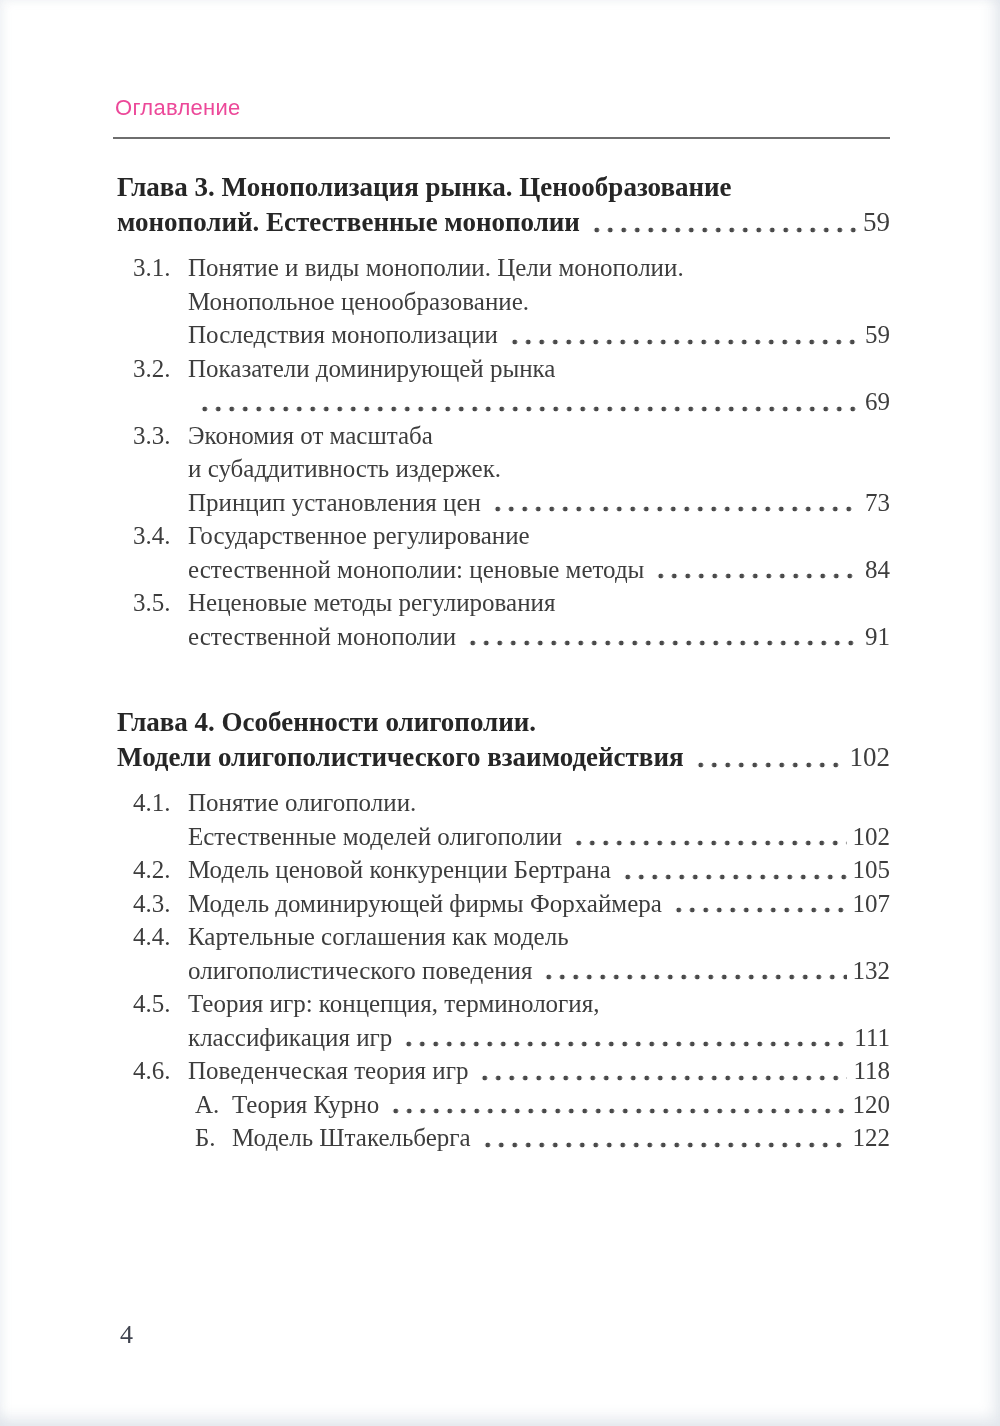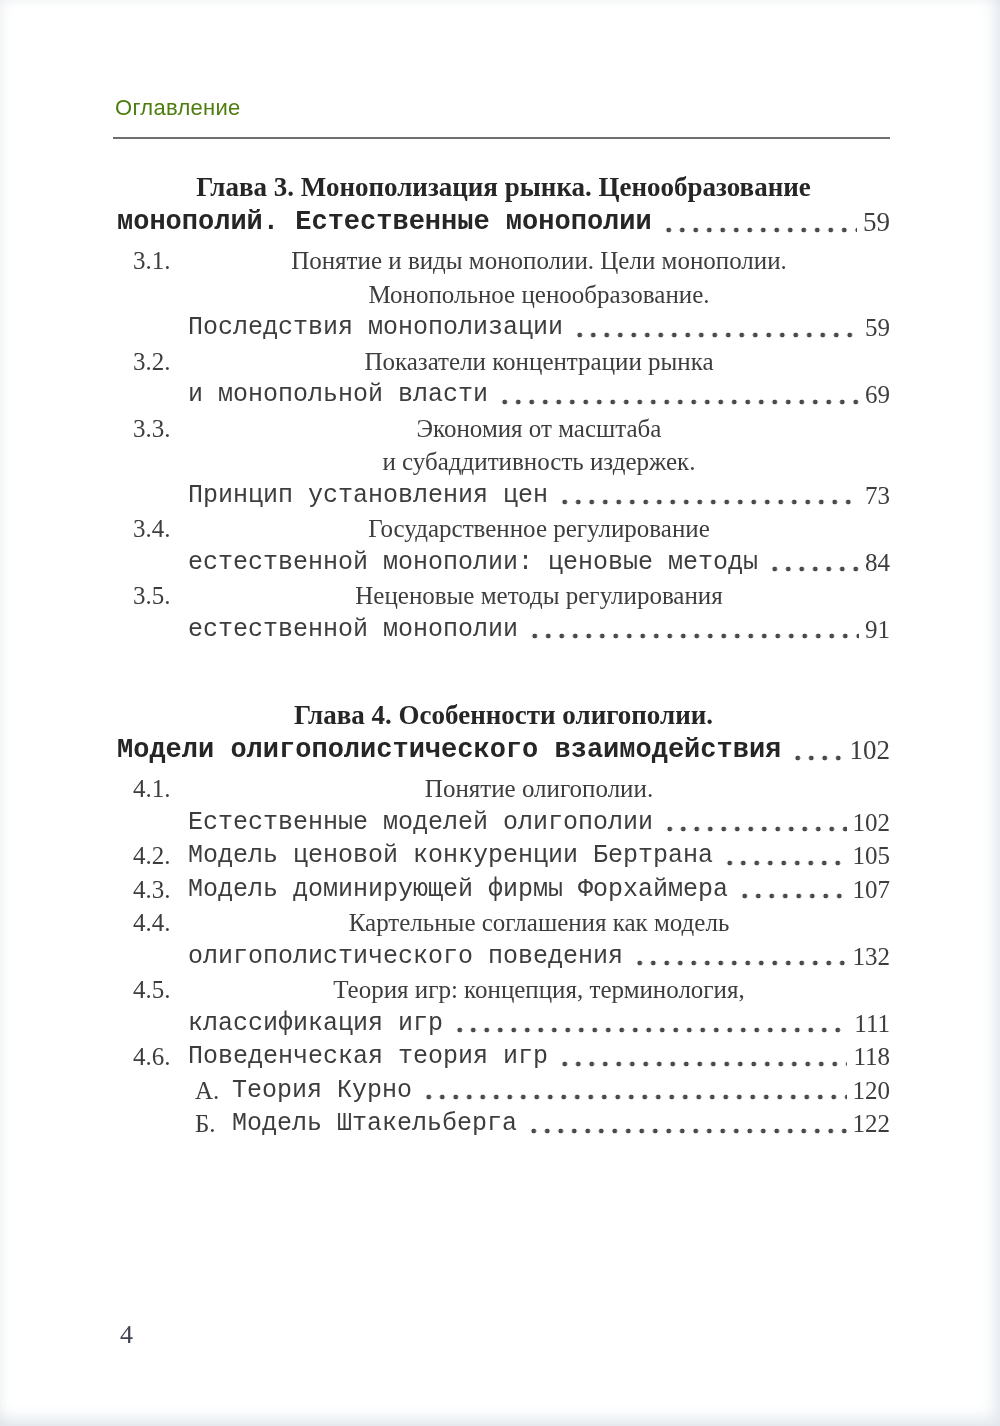--- a/index.html
+++ b/index.html
@@ -15,49 +15,49 @@
     position: absolute; inset: 0;
     pointer-events: none;
     box-shadow:
       inset -6px -8px 14px rgba(170,182,200,0.30),
       inset 4px 2px 10px rgba(200,206,218,0.18);
   }
   .running-header {
     position: absolute; left: 115px; top: 95px;
     font-family: "Liberation Sans", "DejaVu Sans", sans-serif;
     font-size: 22px; line-height: 26px;
-    color: #4d7c0f;
+    color: #ec4899;
     letter-spacing: 0.3px;
   }
   .header-rule {
     position: absolute; left: 113px; top: 137px;
     width: 777px; height: 0;
     border: none; border-top: 2px solid #6e6e6e;
     margin: 0;
   }
   .toc {
     position: absolute; left: 117px; top: 170px;
     width: 773px;
     color: #3d3d3d;
   }
   .chapter + .chapter { margin-top: 52px; }
   .chapter-title {
     font-weight: bold;
     color: #262626;
     font-size: 27px; line-height: 35px;
   }
   .chapter-title .pg { font-weight: normal; color: #3d3d3d; }
-  .items { margin-top: 4px; font-size: 25px; line-height: 33.5px; }
+  .items { margin-top: 11px; font-size: 25px; line-height: 33.5px; }
   .entry { display: flex; align-items: flex-start; }
   .entry .num { flex: none; width: 55px; margin-left: 16px; }
   .entry.sub .num { width: 37px; margin-left: 78px; }
   .entry .body { flex: 1 1 auto; min-width: 0; }
-  .line { white-space: nowrap; text-align: center; }
+  .line { white-space: nowrap; }
   .leader-line { display: flex; }
-  .leader-line .t { flex: none; white-space: nowrap; font-family: Liberation Mono, monospace; }
+  .leader-line .t { flex: none; white-space: nowrap; }
   .leader {
     flex: 1 1 auto;
     align-self: flex-end;
     height: 8px;
     min-width: 28px;
     margin: 0 6px 6px 10px;
     background-image: radial-gradient(circle, #4a4a4a 2.1px, rgba(0,0,0,0) 2.7px);
     background-size: 13.5px 8px;
     background-repeat: repeat-x;
     background-position: 0 center;
@@ -97,23 +97,22 @@
             <div class="line leader-line">
               <span class="t">Последствия монополизации</span>
               <span class="leader"></span>
               <span class="pg">59</span>
             </div>
           </div>
         </div>
         <div class="entry">
           <span class="num">3.2.</span>
           <div class="body">
-            <div class="line"><span class="t">Показатели концентрации рынка</span></div>
-            <div class="line leader-line">
-              <span class="t">и монопольной власти</span>
+            <div class="line"><span class="t">Показатели доминирующей рынка</span></div>
+            <div class="line leader-line">
               <span class="leader"></span>
               <span class="pg">69</span>
             </div>
           </div>
         </div>
         <div class="entry">
           <span class="num">3.3.</span>
           <div class="body">
             <div class="line"><span class="t">Экономия от масштаба</span></div>
             <div class="line"><span class="t">и субаддитивность издержек.</span></div>

